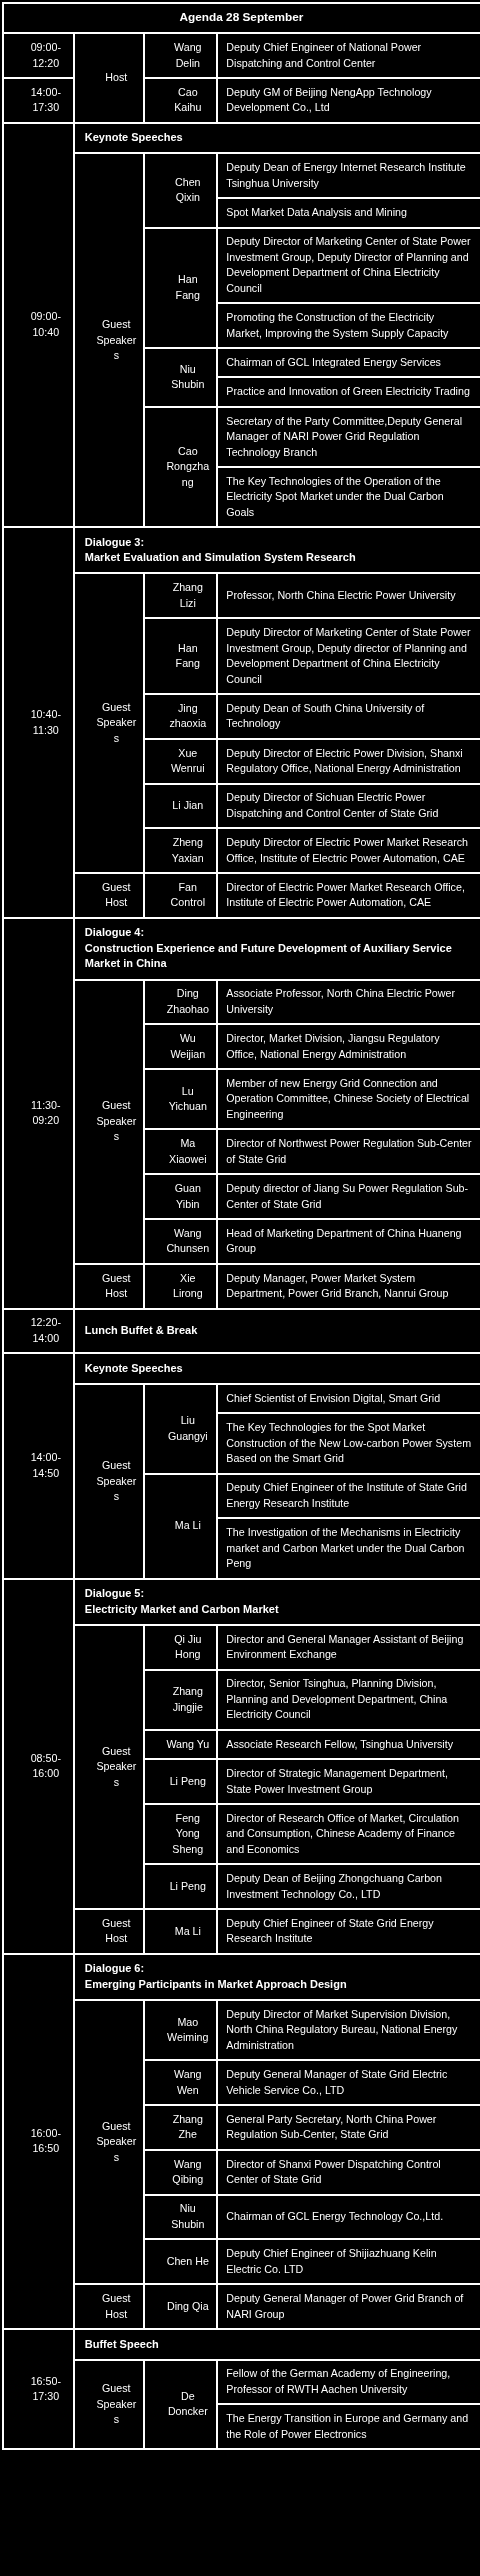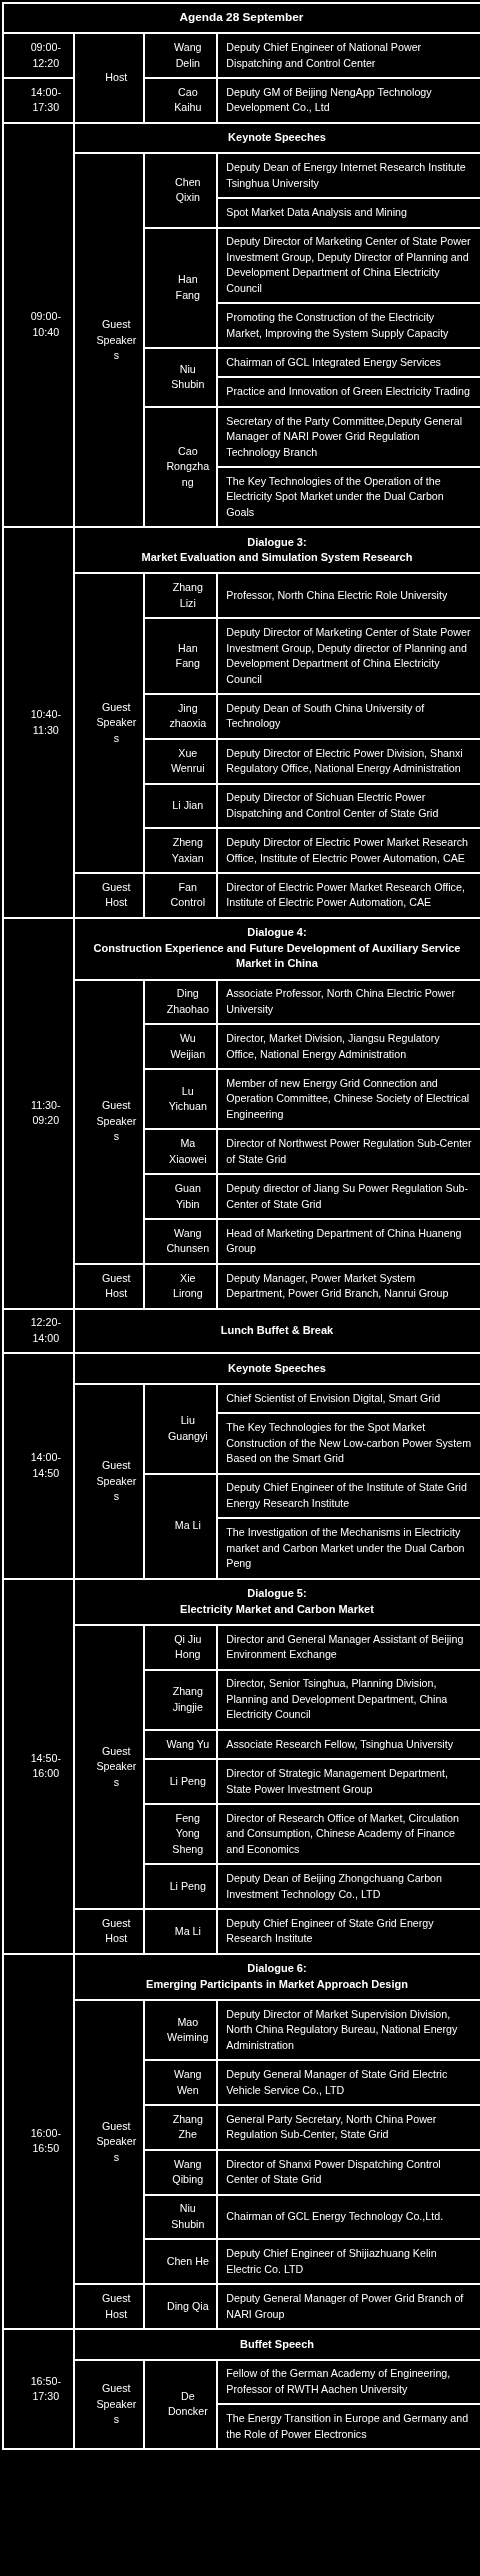--- a/index.html
+++ b/index.html
@@ -22,21 +22,20 @@
   }
   td.t, td.r, td.n { text-align: center; padding-left: 20px; }
   td.d { text-align: left; padding-left: 8.8px; padding-right: 7.4px; margin-left: 31px; }
   td.hd {
     text-align: center;
     font-weight: bold;
     font-size: 11.8px;
     padding: 6.6px 4.4px;
   }
   td.st {
-    text-align: center;
     font-weight: bold;
     font-size: 11px;
     padding: 6.6px 10.3px;
   }
 </style>
 </head>
 <body style="background: rgb(0, 0, 0);">
 
 <div class="page">
 <table class="agenda" style="color: rgb(255, 255, 255);">
@@ -103,21 +102,21 @@
     <tr>
       <td class="t" rowspan="8">10:40-11:30</td>
       <td class="st" colspan="3">
         <div>Dialogue 3:</div>
         <div>Market Evaluation and Simulation System Research</div>
       </td>
     </tr>
     <tr>
       <td class="r" rowspan="6">Guest Speakers</td>
       <td class="n">Zhang Lizi</td>
-      <td class="d">Professor, North China Electric Role University</td>
+      <td class="d">Professor, North China Electric Power University</td>
     </tr>
     <tr>
       <td class="n">Han Fang</td>
       <td class="d">Deputy Director of Marketing Center of State Power Investment Group, Deputy director of Planning and Development Department of China Electricity Council</td>
     </tr>
     <tr>
       <td class="n">Jing zhaoxia</td>
       <td class="d">Deputy Dean of South China University of Technology</td>
     </tr>
     <tr>
@@ -199,21 +198,21 @@
     </tr>
     <tr>
       <td class="n" rowspan="2">Ma Li</td>
       <td class="d">Deputy Chief Engineer of the Institute of State Grid Energy Research Institute</td>
     </tr>
     <tr>
       <td class="d">The Investigation of the Mechanisms in Electricity market and Carbon Market under the Dual Carbon Peng</td>
     </tr>
 
     <tr>
-      <td class="t" rowspan="8">14:50-16:00</td>
+      <td class="t" rowspan="8">08:50-16:00</td>
       <td class="st" colspan="3">
         <div>Dialogue 5:</div>
         <div>Electricity Market and Carbon Market</div>
       </td>
     </tr>
     <tr>
       <td class="r" rowspan="6">Guest Speakers</td>
       <td class="n">Qi Jiu Hong</td>
       <td class="d">Director and General Manager Assistant of Beijing Environment Exchange</td>
     </tr>

